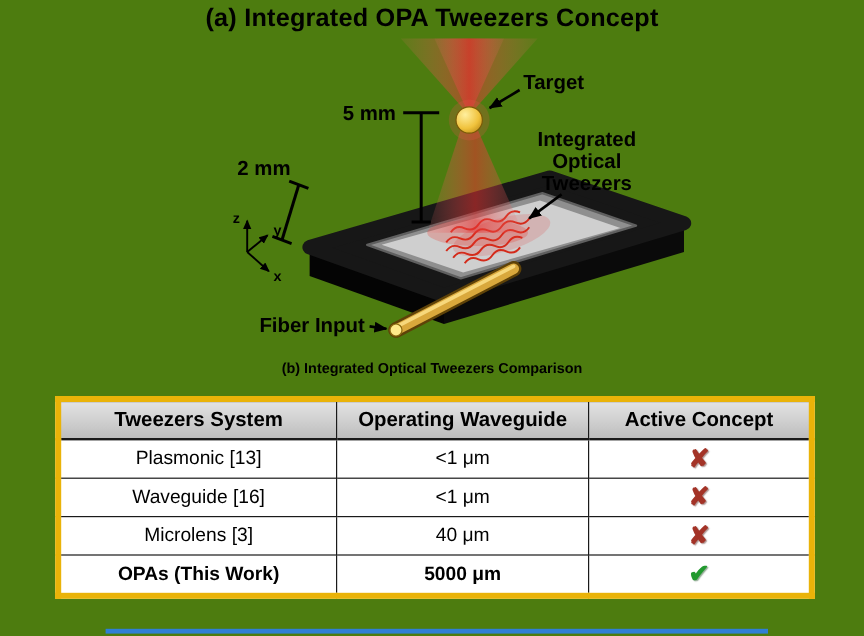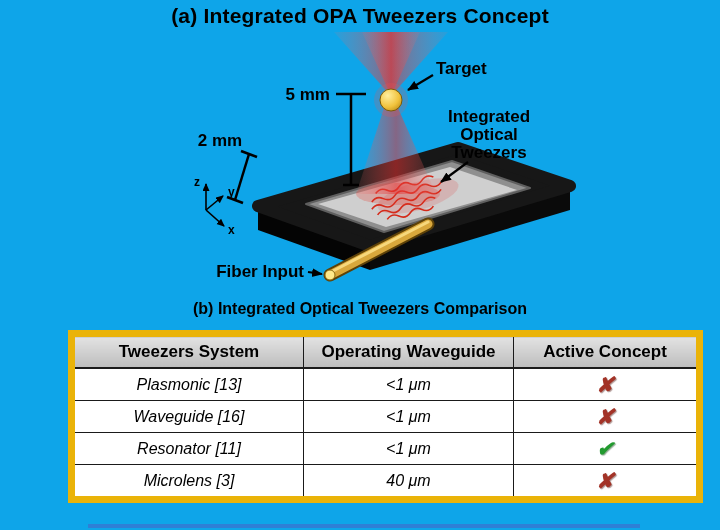--- a/index.html
+++ b/index.html
@@ -1,43 +1,43 @@
 <!DOCTYPE html>
 <html><head>
 <meta charset="utf-8">
 <style>
   html,body{margin:0;padding:0;background:#fff;}
   .page{
-    position:relative;width:720px;height:530px;background:#0ea5e9;
+    position:relative;width:720px;height:530px;background:#4d7c0f;
     font-family:"Liberation Sans", sans-serif;color:#000;overflow:hidden;
   }
   .title-a{position:absolute;top:4px;left:0;width:720px;text-align:center;
     font-size:21px;font-weight:bold;letter-spacing:0.2px;}
   .title-b{position:absolute;top:300px;left:0;width:720px;text-align:center;
-    font-size:16px;font-weight:bold;}
+    font-size:12px;font-weight:bold;}
   svg.fig{position:absolute;top:28px;left:0;}
   svg text{font-family:"Liberation Sans", sans-serif;font-weight:bold;fill:#000;}
   .lbl{font-size:17px;}
   .axlbl{font-size:12px;}
 
   table.cmp{
     position:absolute;top:330px;left:46px;width:628px;
     border-collapse:collapse;table-layout:fixed;
-    border:7px solid #eab308;background:#fff;margin-left:22px;
+    border:5px solid #eab308;background:#fff;
   }
   table.cmp th, table.cmp td{
     border:1.5px solid #1a1a1a;text-align:center;vertical-align:middle;
     padding:0;line-height:1.1;
   }
   table.cmp th{
     height:30px;font-size:17px;font-weight:bold;
     background:linear-gradient(#e2e2e2,#bdbdbd);
   }
   table.cmp thead th{border-bottom:2.5px solid #1a1a1a;}
-  table.cmp td{height:31px;font-size:16px;font-style:italic;}
+  table.cmp td{height:31px;font-size:16px;}
   col.c1{width:232px;} col.c2{width:210px;} col.c3{width:186px;}
   tr.bold-row td{font-weight:bold;}
   .mark{font-size:21px;font-weight:bold;display:inline-block;}
   .cross{color:#a33327;text-shadow:1px 1px 1px rgba(70,15,8,0.45);}
   .check{color:#229a2f;text-shadow:1px 1px 1px rgba(8,60,12,0.45);}
   .blue-line{position:absolute;left:88px;top:524px;width:552px;height:4px;background:#2f7fd6;}
 </style>
 </head>
 <body>
 
@@ -159,30 +159,30 @@
         </td>
       </tr>
       <tr>
         <td>Waveguide [16]</td>
         <td>&lt;1 μm</td>
         <td>
           <span class="mark cross">✘</span>
         </td>
       </tr>
       <tr>
-        <td>Resonator [11]</td>
-        <td>&lt;1 μm</td>
-        <td>
-          <span class="mark check">✔</span>
-        </td>
-      </tr>
-      <tr>
         <td>Microlens [3]</td>
         <td>40 μm</td>
         <td>
           <span class="mark cross">✘</span>
+        </td>
+      </tr>
+      <tr class="bold-row">
+        <td>OPAs (This Work)</td>
+        <td>5000 μm</td>
+        <td>
+          <span class="mark check">✔</span>
         </td>
       </tr>
     </tbody>
   </table>
 
   <div class="blue-line"></div>
 </div>
 
 </body></html>

